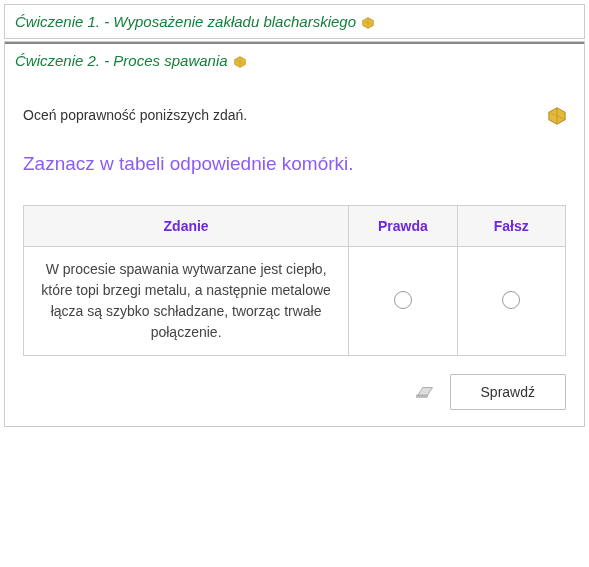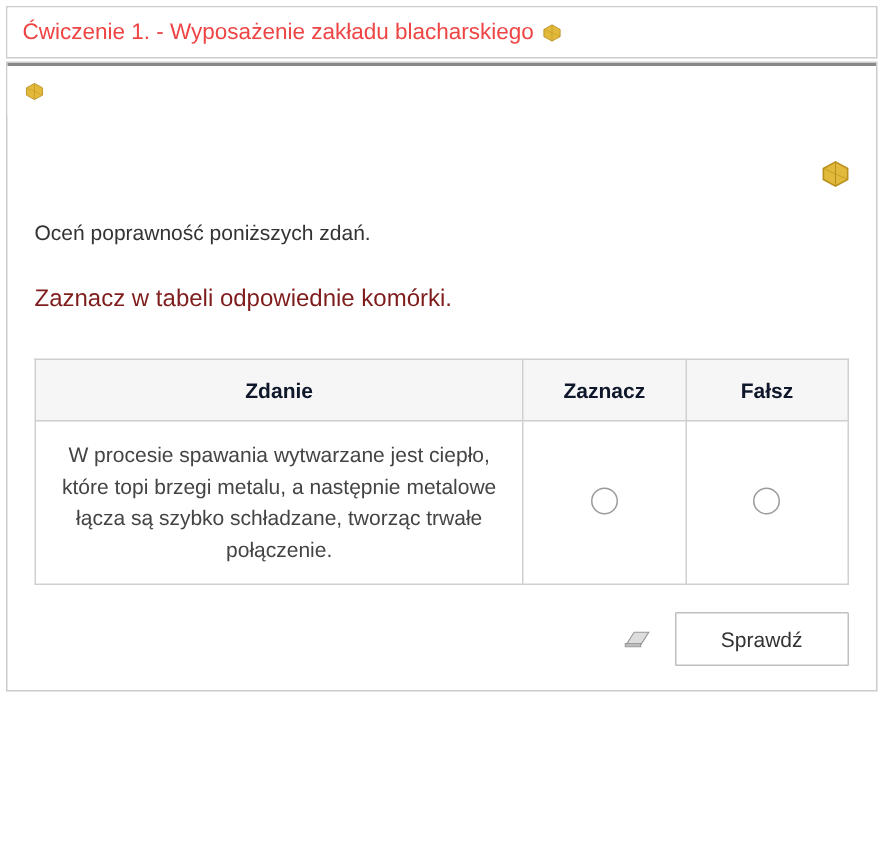--- a/index.html
+++ b/index.html
@@ -15,66 +15,67 @@
     padding: 4px;
   }
   .accordion-item {
     border: 1px solid #ccc;
     margin-bottom: 2px;
     background: #fff;
   }
   .accordion-header {
     padding: 8px 10px;
     font-size: 15px;
-    color: #ef4444;
+    color: #15803d;
     cursor: pointer;
     border: none;
     background: #fff;
+    font-style: italic;
   }
   .accordion-header.active {
     border-top: 2px solid #888;
   }
   .dice {
     display: inline-block;
     width: 12px;
     height: 12px;
     vertical-align: middle;
     margin-left: 2px;
   }
   .dice svg { display: block; }
   .content {
     padding: 30px 18px 16px 18px;
   }
   .instruction-row {
     display: flex;
     justify-content: space-between;
     align-items: flex-start;
   }
-  .instruction-text { font-size: 14px; color: #333; margin-top: 40px; }
-  .sub-instruction { margin-top: 28px; font-size: 16px; color: #7f1d1d; }
+  .instruction-text { font-size: 14px; color: #333; }
+  .sub-instruction { margin-top: 28px; font-size: 19px; color: #8b5cf6; }
   .big-dice {
     width: 18px;
     height: 18px;
   }
   table.quiz {
     border-collapse: collapse;
     width: 100%;
     margin-top: 30px;
     font-size: 14px;
   }
   table.quiz th, table.quiz td {
     border: 1px solid #d0d0d0;
     padding: 12px 10px;
     text-align: center;
     vertical-align: middle;
   }
   table.quiz th {
     background: #f6f6f6;
     font-weight: bold;
-    color: #0f172a;
+    color: #6d28d9;
   }
   table.quiz td.stmt {
     color: #444;
     line-height: 1.5;
   }
   .radio-circle {
     display: inline-block;
     width: 18px;
     height: 18px;
     border: 1.5px solid #9a9a9a;
@@ -120,20 +121,21 @@
             <polygon points="10,1 19,6 19,14 10,19 1,14 1,6" fill="#E2B93B" stroke="#B8901F" stroke-width="1"></polygon>
             <line x1="10" y1="1" x2="10" y2="19" stroke="#B8901F" stroke-width="0.6"></line>
             <line x1="1" y1="6" x2="19" y2="14" stroke="#B8901F" stroke-width="0.4"></line>
           </svg>
       </span>
     </div>
   </div>
 
   <div class="accordion-item">
     <div class="accordion-header active">
+      <span>Ćwiczenie 2. - Proces spawania</span>
       <span class="dice">
         <svg viewBox="0 0 20 20">
             <polygon points="10,1 19,6 19,14 10,19 1,14 1,6" fill="#E2B93B" stroke="#B8901F" stroke-width="1"></polygon>
             <line x1="10" y1="1" x2="10" y2="19" stroke="#B8901F" stroke-width="0.6"></line>
             <line x1="1" y1="6" x2="19" y2="14" stroke="#B8901F" stroke-width="0.4"></line>
           </svg>
       </span>
     </div>
 
     <div class="content">
@@ -146,21 +148,21 @@
               <line x1="1" y1="6" x2="19" y2="14" stroke="#B8901F" stroke-width="0.5"></line>
             </svg>
         </span>
       </div>
       <div class="sub-instruction">Zaznacz w tabeli odpowiednie komórki.</div>
 
       <table class="quiz">
         <thead>
           <tr>
             <th class="col-stmt">Zdanie</th>
-            <th class="col-opt">Zaznacz</th>
+            <th class="col-opt">Prawda</th>
             <th class="col-opt">Fałsz</th>
           </tr>
         </thead>
         <tbody>
           <tr>
             <td class="stmt">W procesie spawania wytwarzane jest ciepło, które topi brzegi metalu, a następnie metalowe łącza są szybko schładzane, tworząc trwałe połączenie.</td>
             <td><span class="radio-circle"></span></td>
             <td><span class="radio-circle"></span></td>
           </tr>
         </tbody>

